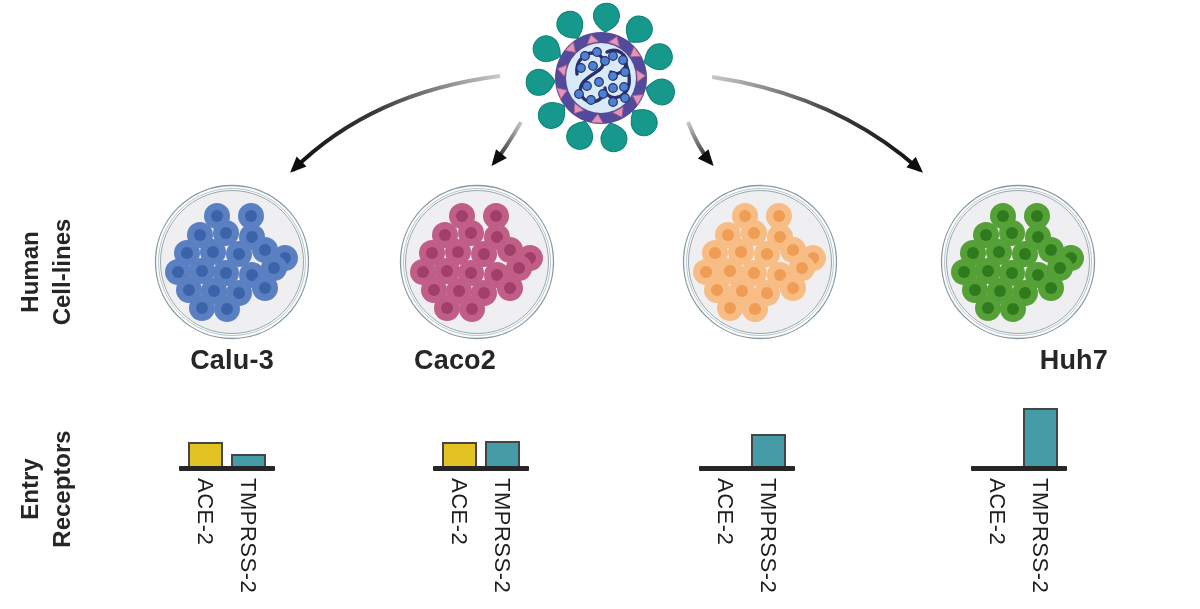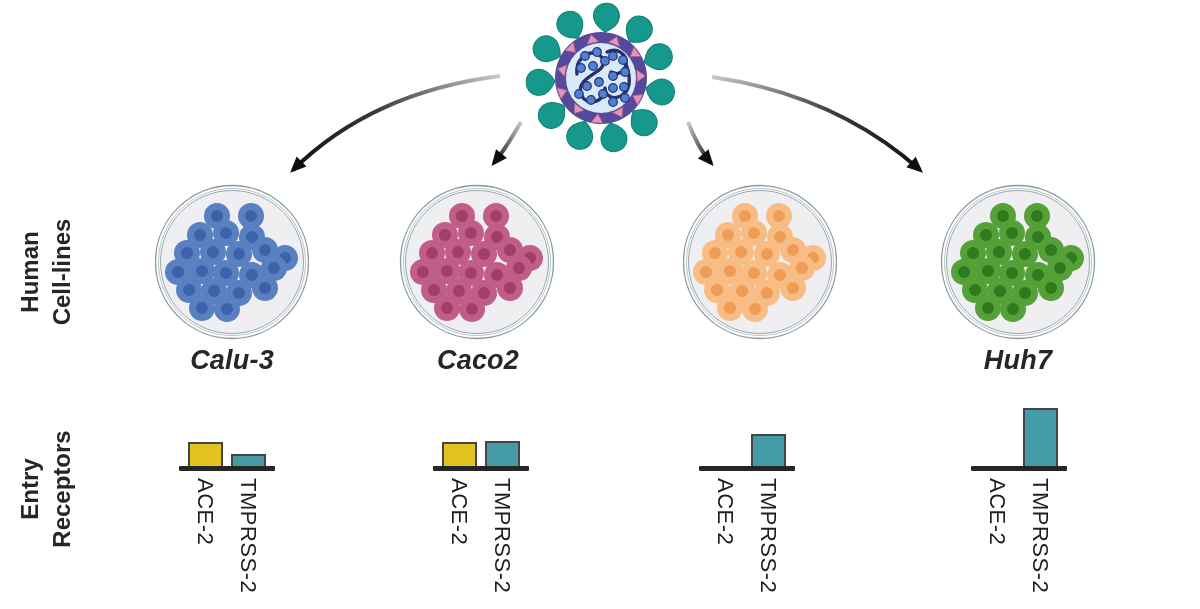--- a/index.html
+++ b/index.html
@@ -12,21 +12,21 @@
   .rowlabel{
     position:absolute;width:170px;height:66px;
     transform:rotate(-90deg);transform-origin:center center;
     text-align:center;font-weight:bold;font-size:24px;line-height:32px;
     color:#262626;white-space:nowrap;
   }
   .rowlabel span{display:block;}
   
   .dishname{
     position:absolute;top:345px;width:180px;text-align:center;
-    font-size:27px;font-weight:bold;color:#262626;letter-spacing:0.2px;font-style:italic;
+    font-size:27px;font-weight:bold;color:#262626;letter-spacing:0.2px;
   }
   
   .chart{position:absolute;top:408px;width:96px;height:201px;}
   .chart .axis{position:absolute;left:0;top:58px;width:96px;height:5px;background:#262626;border-radius:1px;}
   .chart .bar{
     position:absolute;bottom:143px;width:35px;box-sizing:border-box;
     border:2px solid #454545;border-bottom:none;
   }
   .chart .bar.b0{left:9px;}
   .chart .bar.b1{left:52px;}
@@ -330,22 +330,22 @@
         <circle cx="33" cy="26" r="13" fill="#55a037"></circle>
         <circle cx="33" cy="26" r="6" fill="#2f7a1d"></circle>
         <circle cx="-30" cy="46" r="13" fill="#55a037"></circle>
         <circle cx="-30" cy="46" r="6" fill="#2f7a1d"></circle>
         <circle cx="-5" cy="47" r="13" fill="#55a037"></circle>
         <circle cx="-5" cy="47" r="6" fill="#2f7a1d"></circle>
       </g>
   </svg>
 
   <div class="dishname" style="left:142px;">Calu-3</div>
-  <div class="dishname" style="left:388px;">Caco2</div>
-  <div class="dishname" style="left:928px;">Huh7</div>
+  <div class="dishname" style="left:365px;">Caco2</div>
+  <div class="dishname" style="left:928px;text-align:right;">Huh7</div>
 
   <div class="chart" style="left:179px;">
     <div class="bar b0" style="height: 24px; background: rgb(227, 195, 34);"></div>
     <div class="bar b1" style="height: 12px; background: rgb(69, 156, 166);"></div>
     <div class="axis"></div>
     <div class="rlabel r0">ACE-2</div>
     <div class="rlabel r1">TMPRSS-2</div>
   </div>
   <div class="chart" style="left:433px;">
     <div class="bar b0" style="height: 24px; background: rgb(227, 195, 34);"></div>

